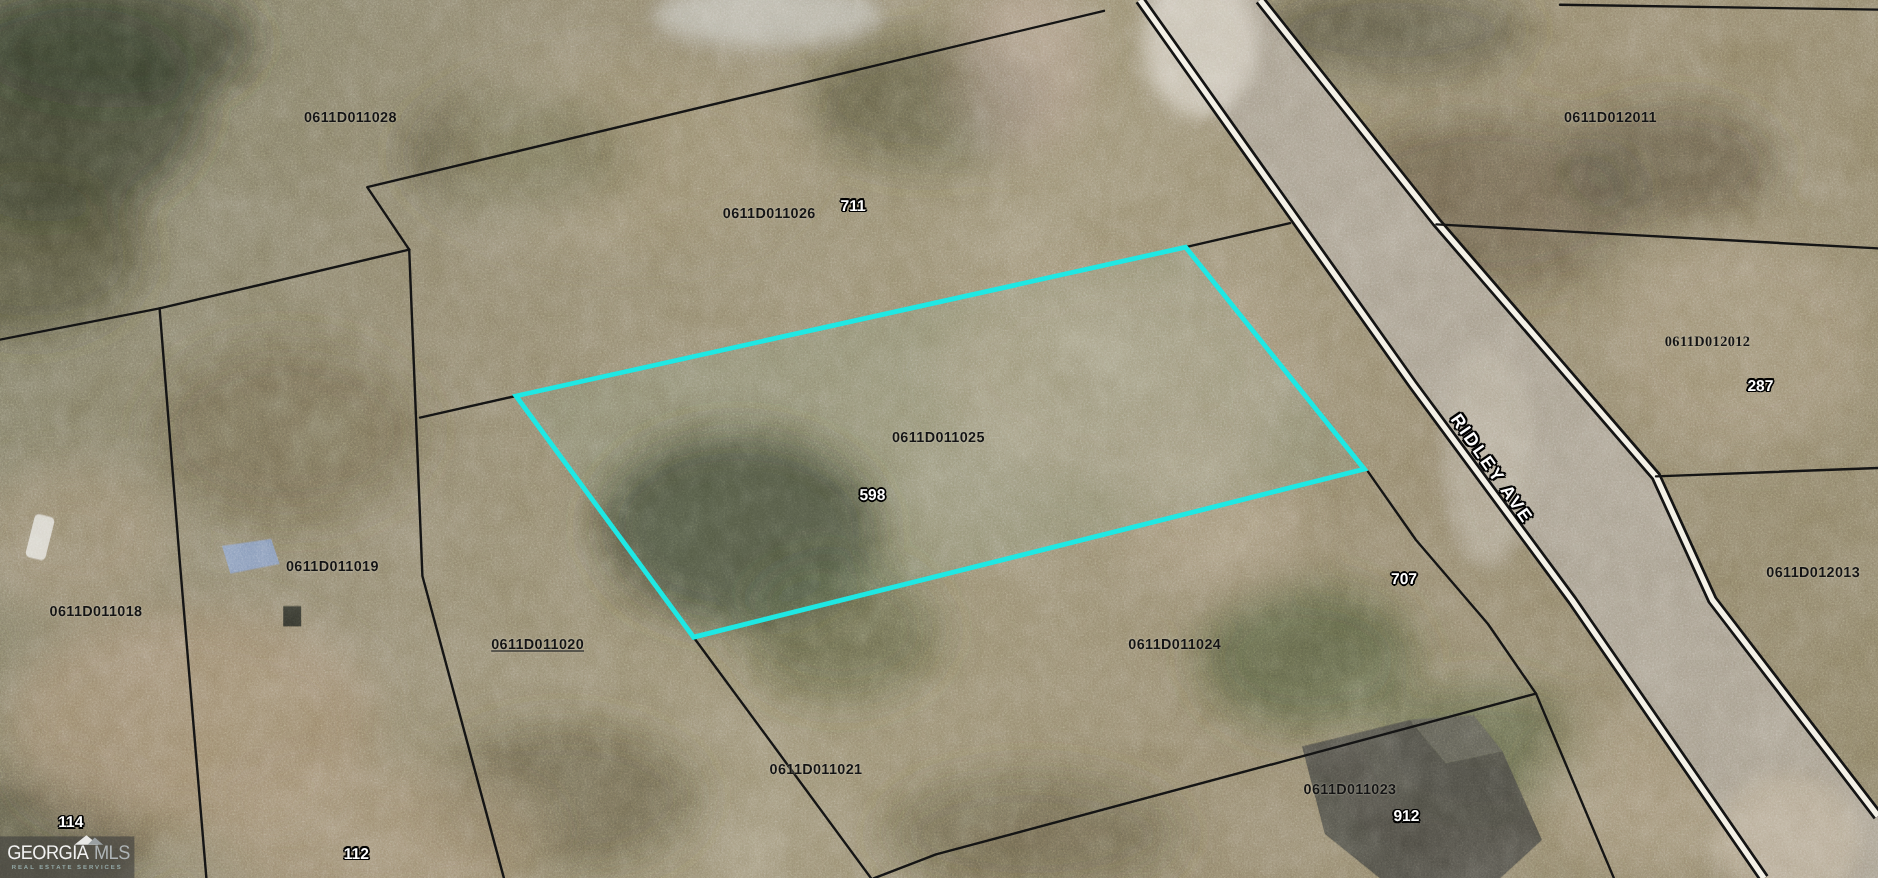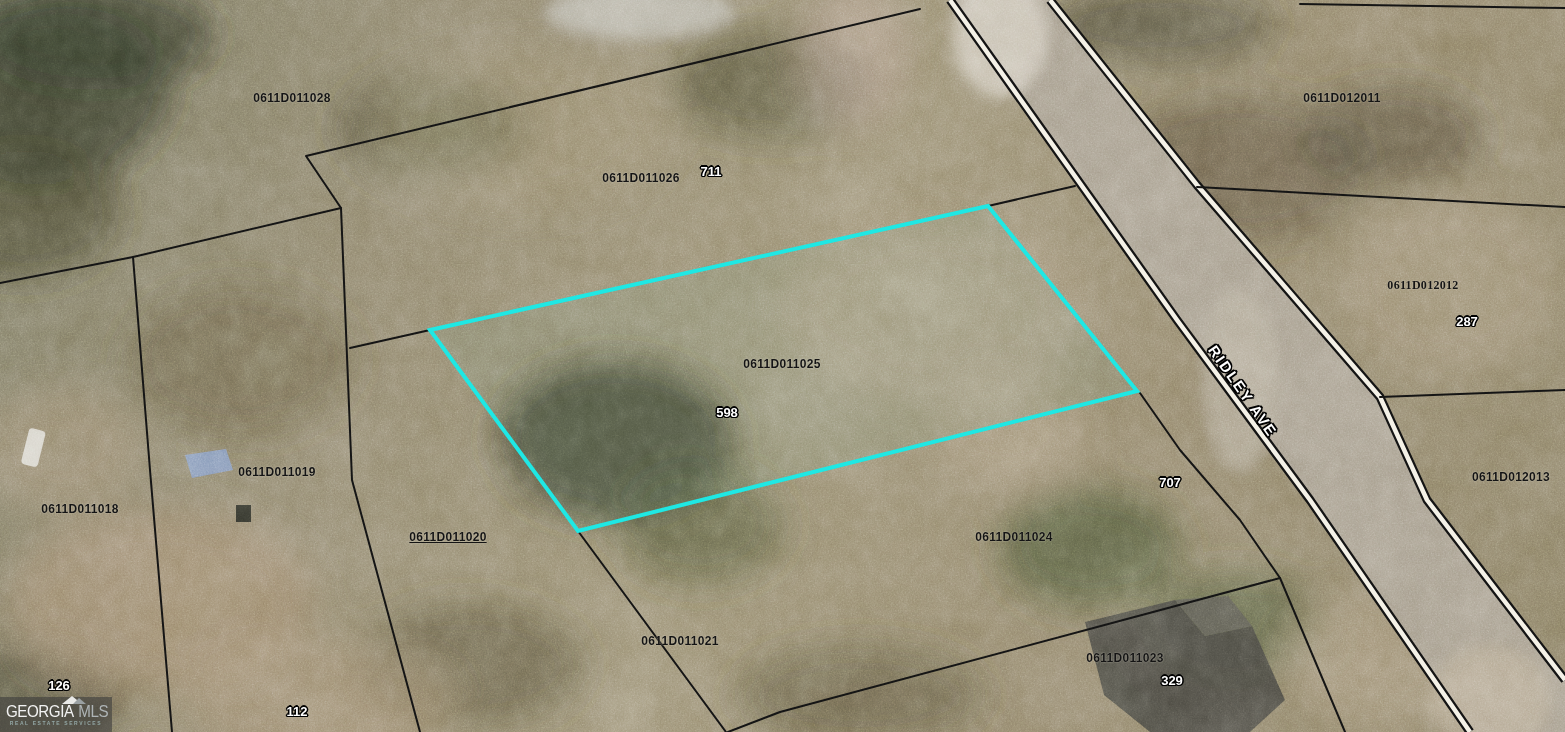--- a/index.html
+++ b/index.html
@@ -157,28 +157,28 @@
   <div class="pid" style="left:641px;top:178px;">0611D011026</div>
   <div class="pid" style="left:782px;top:364px;">0611D011025</div>
   <div class="pid" style="left:1342px;top:98px;">0611D012011</div>
   <div class="pid" style="left:1423px;top:285px;font-family:Liberation Serif, serif;">0611D012012</div>
   <div class="pid" style="left:1511px;top:477px;">0611D012013</div>
   <div class="pid" style="left:80px;top:509px;">0611D011018</div>
   <div class="pid" style="left:252px;top:472px;margin-left:25px;">0611D011019</div>
   <div class="pid" style="left:448px;top:537px;text-decoration:underline;">0611D011020</div>
   <div class="pid" style="left:680px;top:641px;text-align:right;">0611D011021</div>
   <div class="pid" style="left:1125px;top:658px;text-align:right;">0611D011023</div>
-  <div class="pid" style="left:979px;top:537px;margin-left:35px;">0611D011024</div>
+  <div class="pid" style="left:979px;top:537px;">0611D011024</div>
 
   <div class="hnum" style="left:711px;top:171px;">711</div>
   <div class="hnum" style="left:727px;top:412px;">598</div>
   <div class="hnum" style="left:1467px;top:321px;">287</div>
   <div class="hnum" style="left:1170px;top:482px;">707</div>
-  <div class="hnum" style="left:1172px;top:680px;">329</div>
-  <div class="hnum" style="left:59px;top:685px;">126</div>
+  <div class="hnum" style="left:1172px;top:680px;">912</div>
+  <div class="hnum" style="left:59px;top:685px;">114</div>
   <div class="hnum" style="left:297px;top:711px;">112</div>
 
   <div class="street" style="left:1243px;top:391px;">RIDLEY AVE</div>
 
   <div class="wm">
     <div class="row">
       <span class="peak"></span>
       <span class="peak2"></span>
       <span class="g">GEORGIA</span>
       <span class="m">MLS</span>

